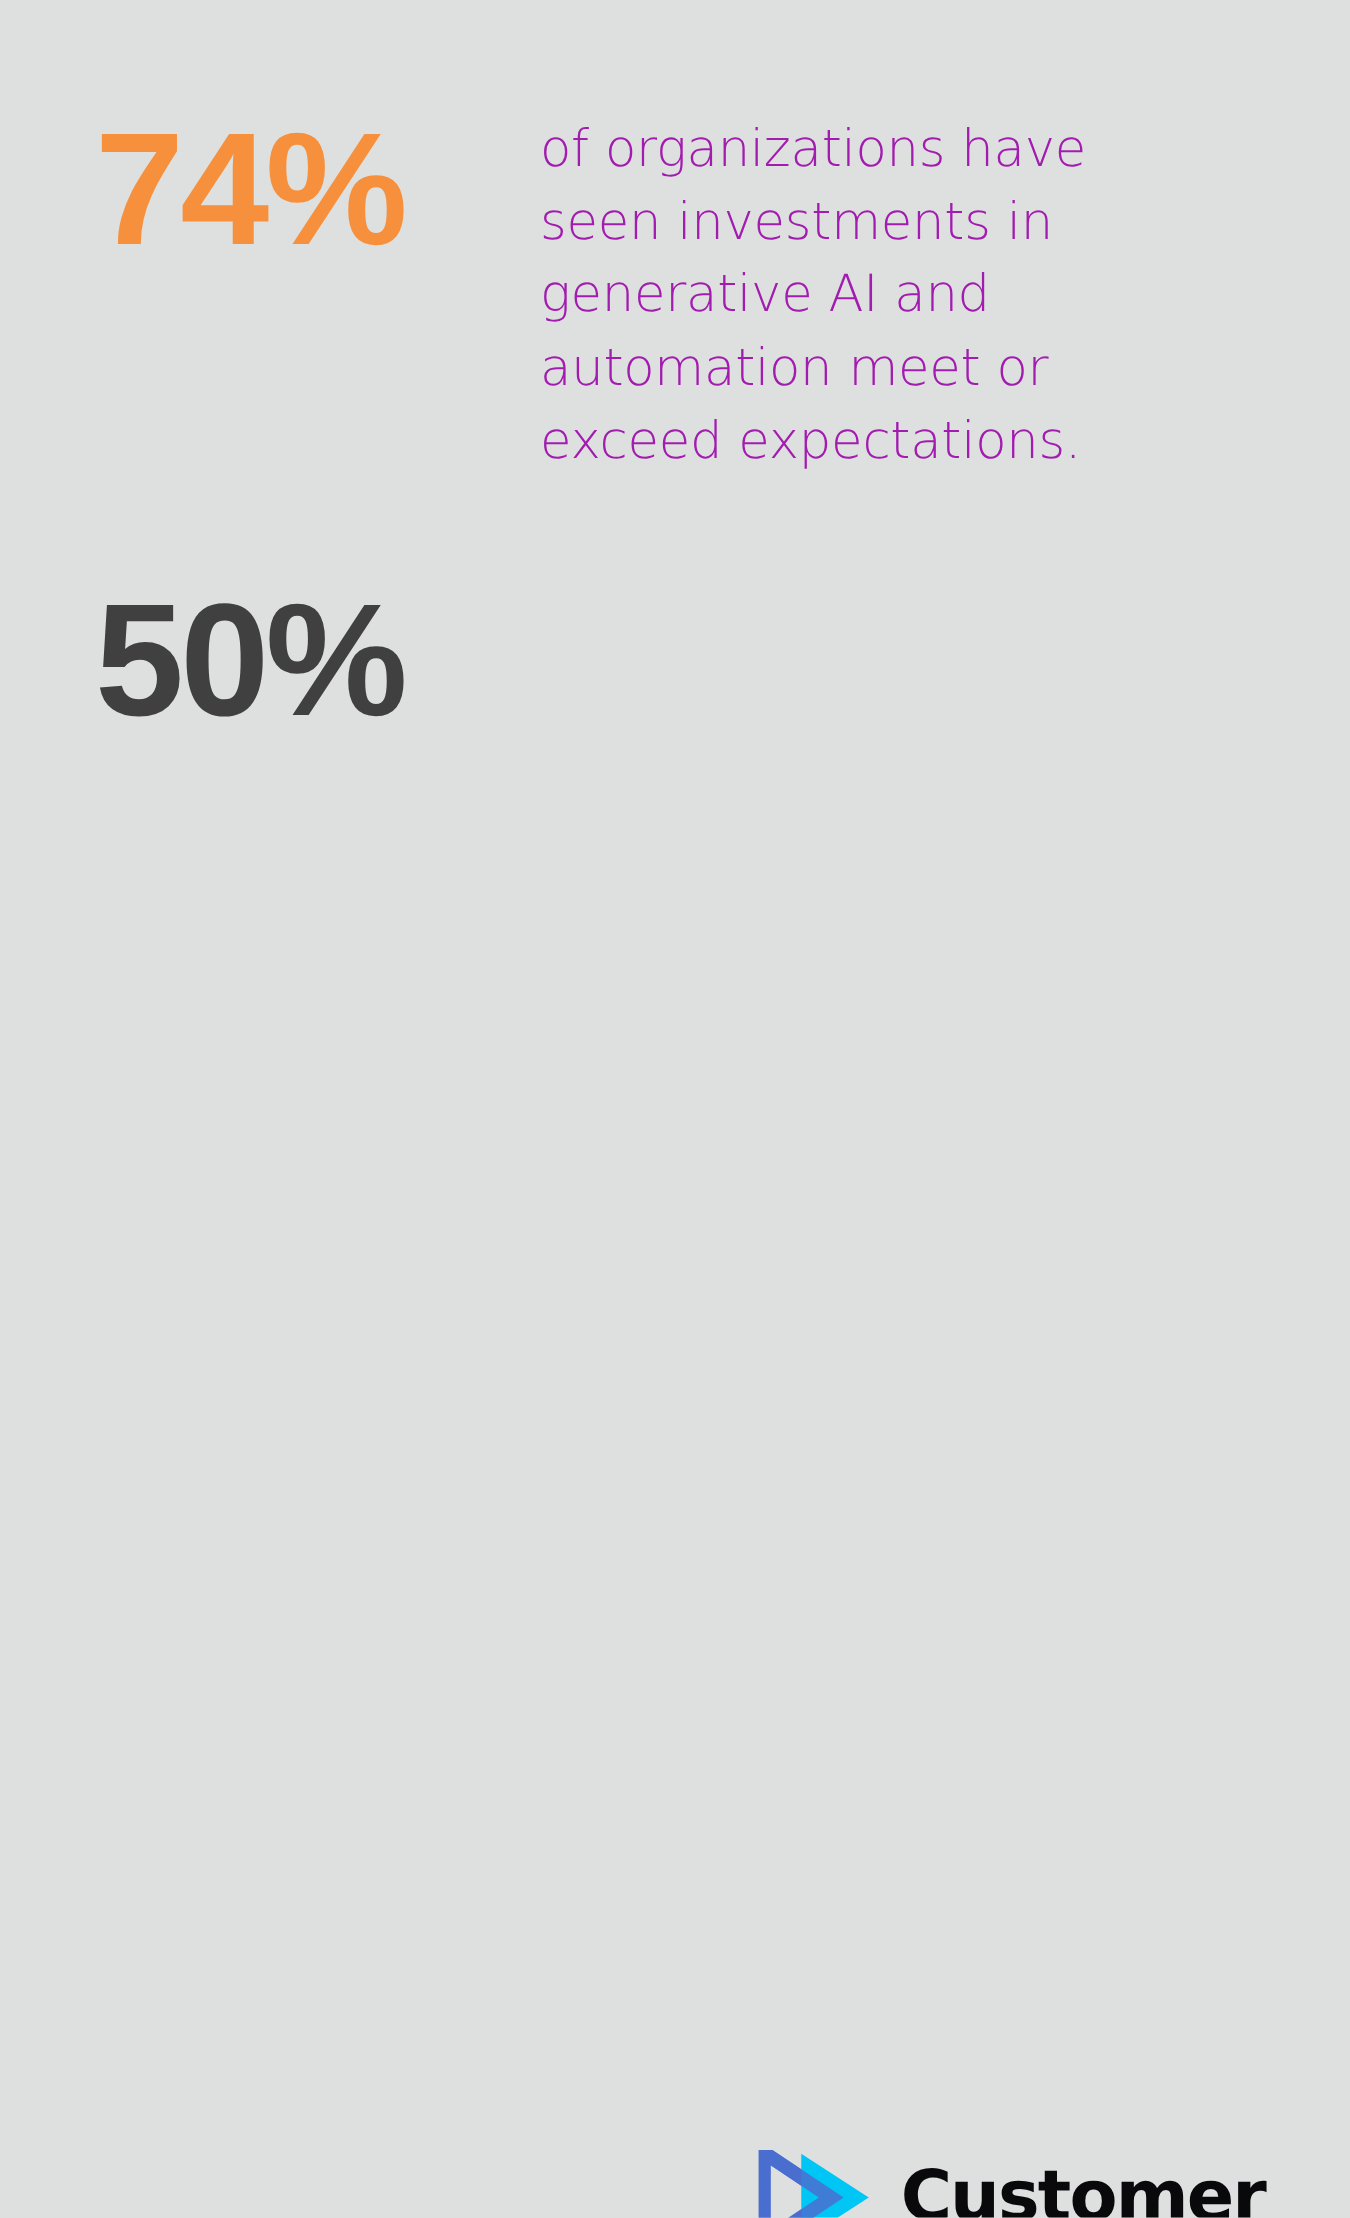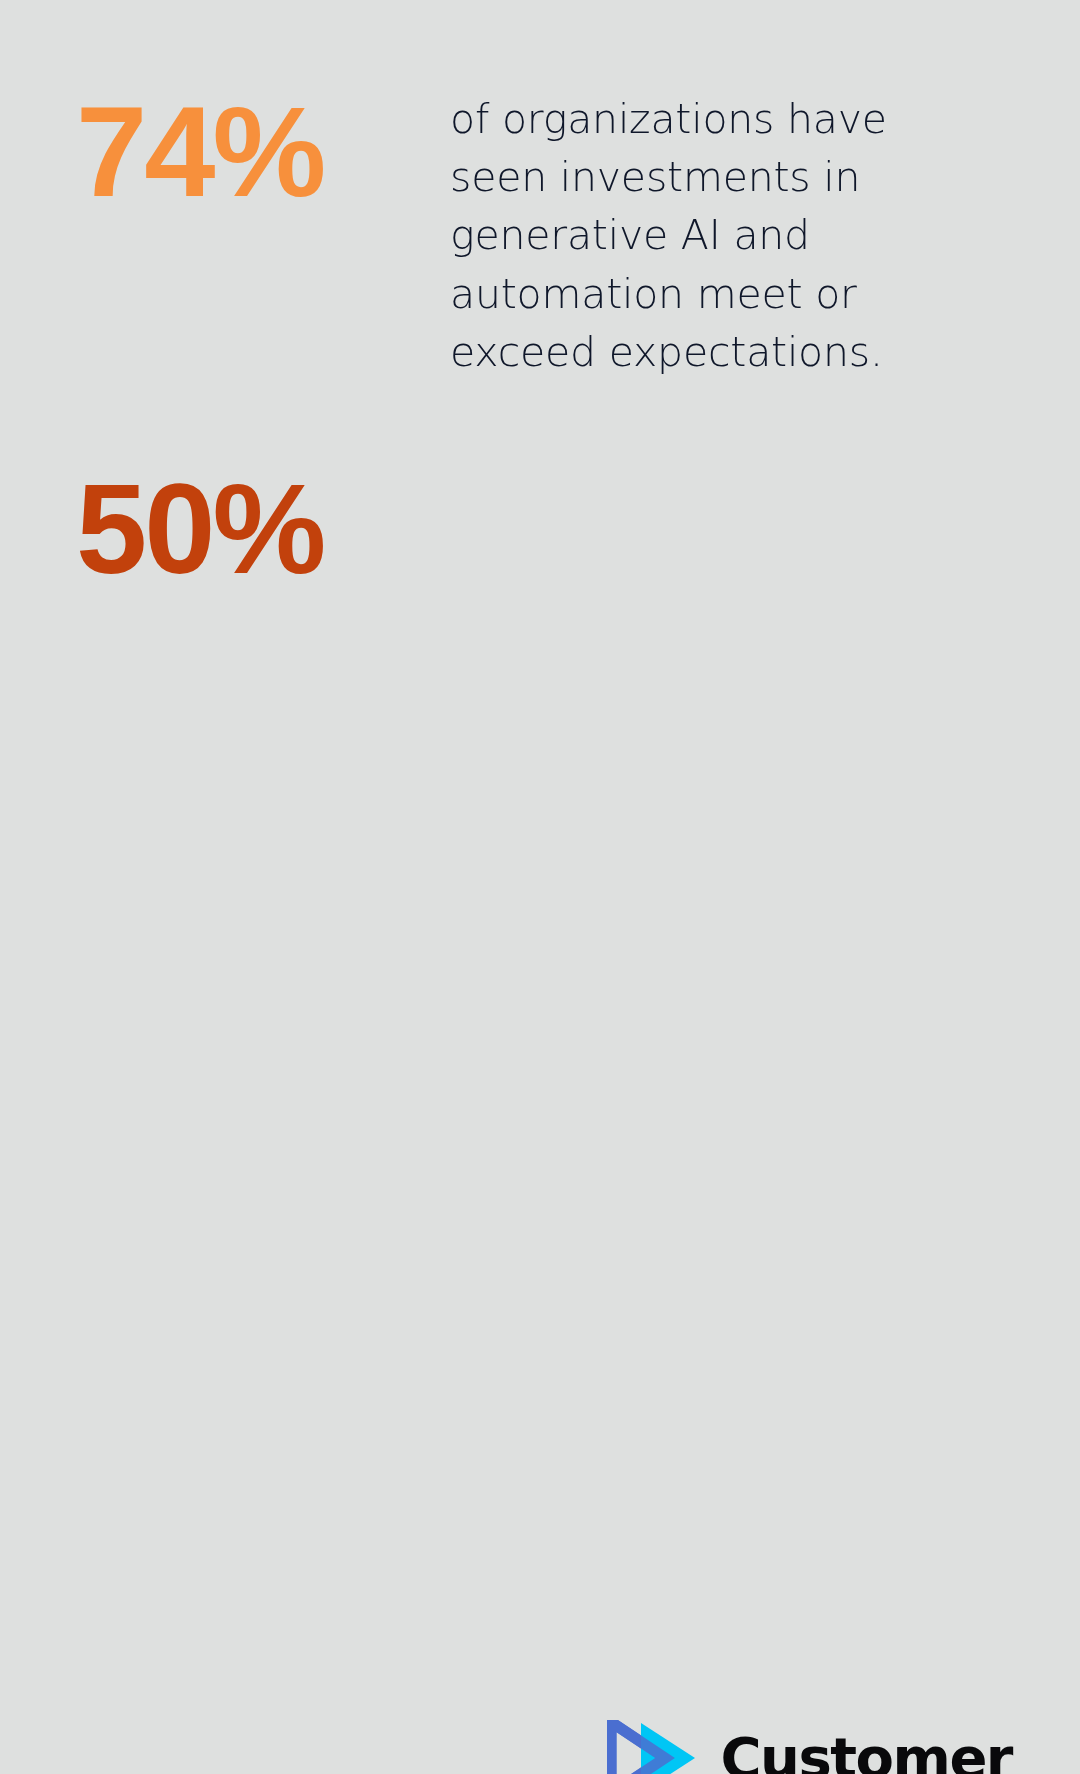--- a/index.html
+++ b/index.html
@@ -46,21 +46,21 @@
     padding: 0 72px 0 72px;
     display: flex;
     flex-direction: column;
     gap: 78px;
   }
 
   .stat-row {
     display: flex;
     flex-direction: row;
     align-items: flex-start;
-    gap: 22px;
+    gap: 4px;
   }
 
   .stat-number {
     flex: 0 0 352px;
     font-family: "Liberation Sans", sans-serif;
     font-weight: 700;
     font-size: 128px;
     line-height: 1.0;
     letter-spacing: -3px;
     text-align: left;
@@ -68,21 +68,21 @@
     padding-top: 6px;
     white-space: nowrap;
   }
 
   .stat-desc {
     flex: 1 1 auto;
     font-family: "DejaVu Sans", sans-serif;
     font-weight: 300;
     font-size: 41px;
     line-height: 1.42;
-    color: #0f172a;
+    color: #a21caf;
     letter-spacing: -0.2px;
     padding-top: 8px;
     max-width: 470px;
   }
 
   
   .footer {
     position: absolute;
     right: 68px;
     bottom: 60px;
@@ -114,21 +114,21 @@
 
 
   <div class="stats">
 
     <div class="stat-row">
       <div class="stat-number" style="color:#f7903c">74%</div>
       <div class="stat-desc">of organizations have seen investments in generative AI and automation meet or exceed expectations.</div>
     </div>
 
     <div class="stat-row">
-      <div class="stat-number" style="color:#c2410c">50%</div>
+      <div class="stat-number" style="color:#404040">50%</div>
     </div>
 
 
   </div>
 
   <div class="footer">
     <span class="logo-mark">
       <svg width="96" height="76" viewBox="0 0 96 76" xmlns="http://www.w3.org/2000/svg">
         <path d="M4 2 L58 38 L4 74 Z" fill="none" stroke="#4a6ed0" stroke-width="11" stroke-linejoin="miter"></path>
         <path d="M34 3 L88 38 L34 73 Z" fill="#00c6f5"></path>

